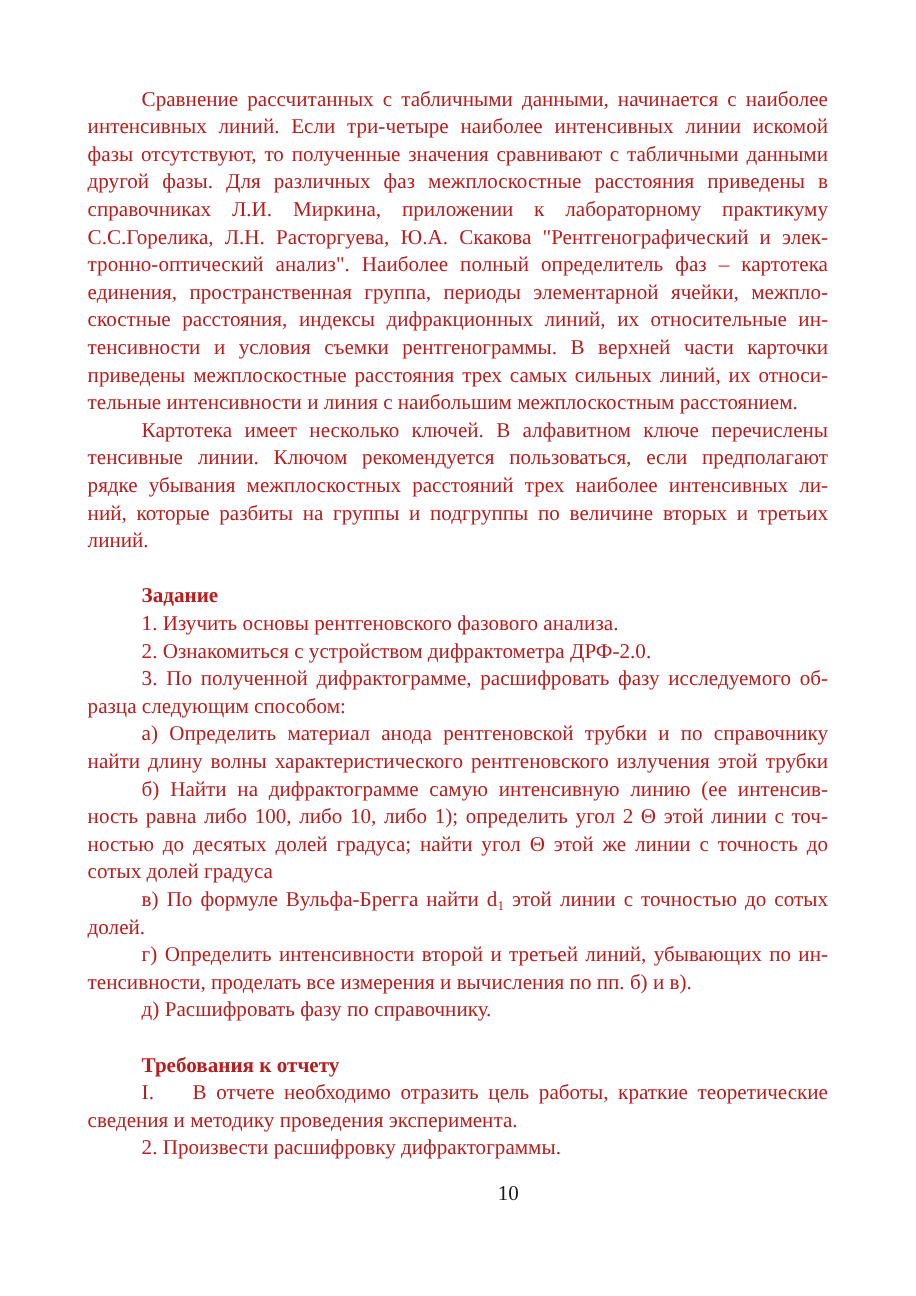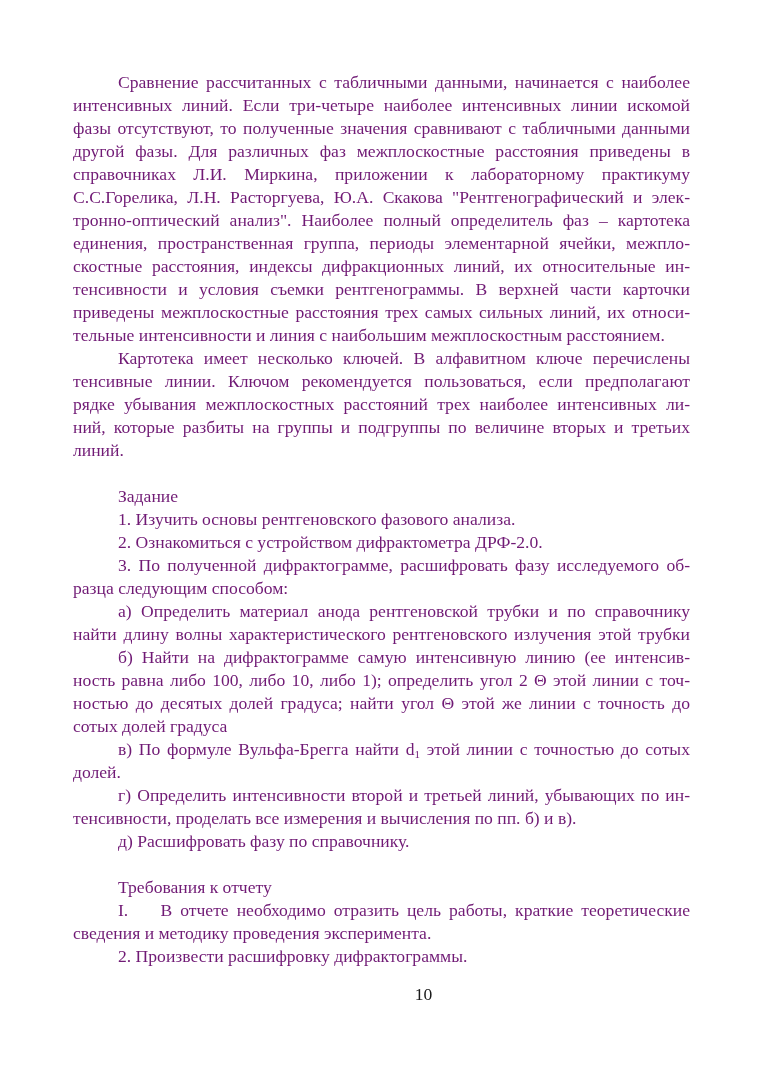--- a/index.html
+++ b/index.html
@@ -1,25 +1,25 @@
 <!DOCTYPE html>
 <html><head>
   <meta charset="utf-8">
   <style>
     html, body { margin: 0; padding: 0; background: #ffffff; }
     body { width: 763px; height: 1080px; position: relative; overflow: hidden; }
     .page {
       position: absolute; left: 73px; top: 71px; width: 617px;
       font-family: "Liberation Serif", "DejaVu Serif", serif;
-      font-size: 17.6px; line-height: 23px; color: #701a75;
+      font-size: 17.6px; line-height: 23px; color: #b91c1c;
     }
     .line { display: block; white-space: nowrap; text-align: justify; text-align-last: justify; height: 23px; }
     .line.last { text-align-last: left; }
     .line.indent { padding-left: 45px; }
-    .heading { font-weight: normal; }
+    .heading { font-weight: bold; }
     .gap { height: 23px; }
     .sub { font-size: 11px; vertical-align: -3px; }
     .page-number {
       position: absolute; left: 0; width: 763px; top: 984px; text-align: center;
       font-family: "Liberation Serif", "DejaVu Serif", serif; font-size: 17.6px; color: #1a1a1a; padding-left: 42px;
     }
   </style>
 </head>
 <body>
 

